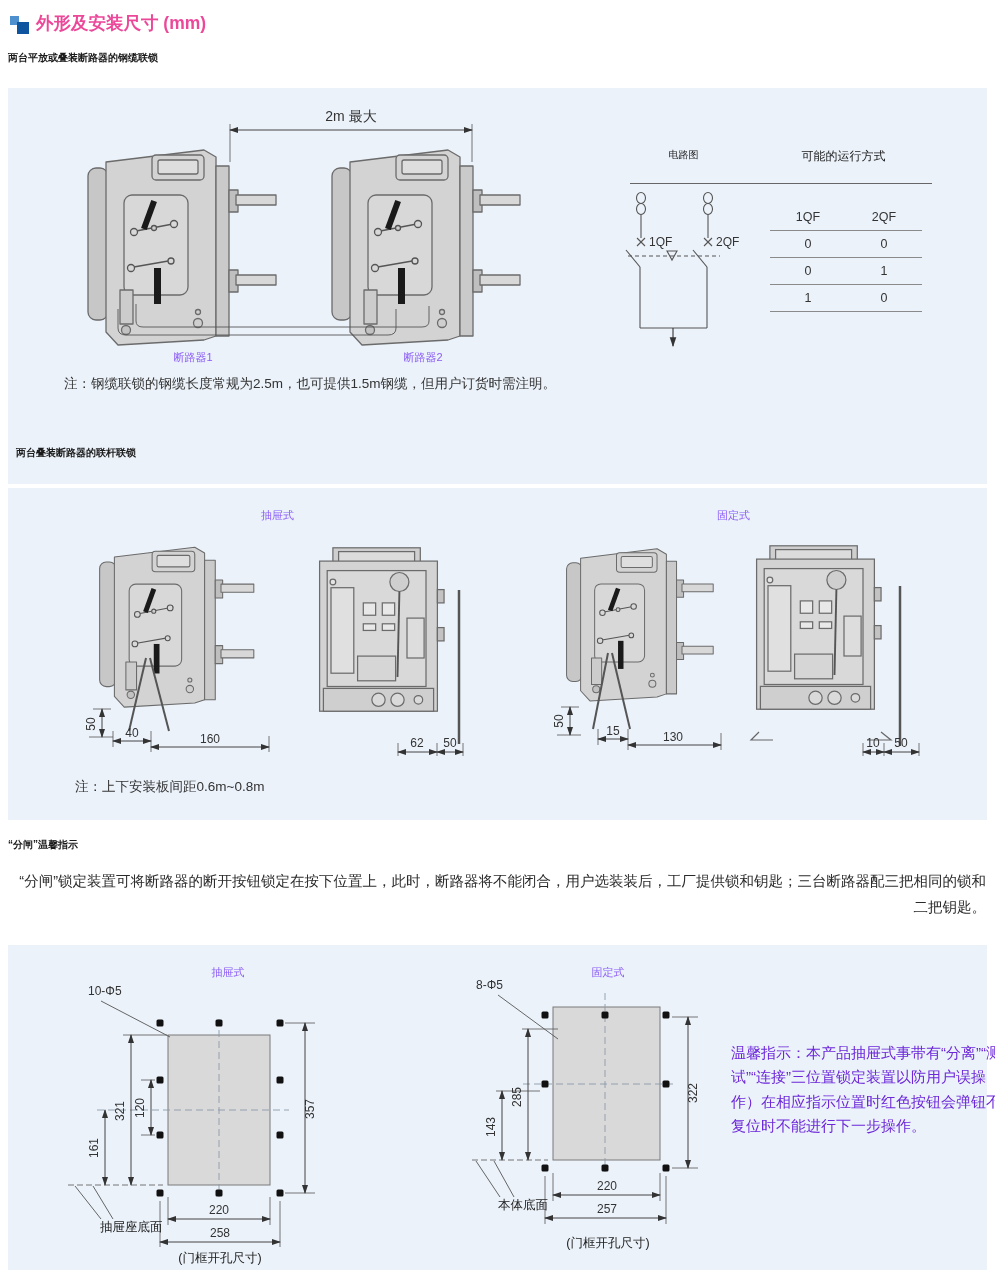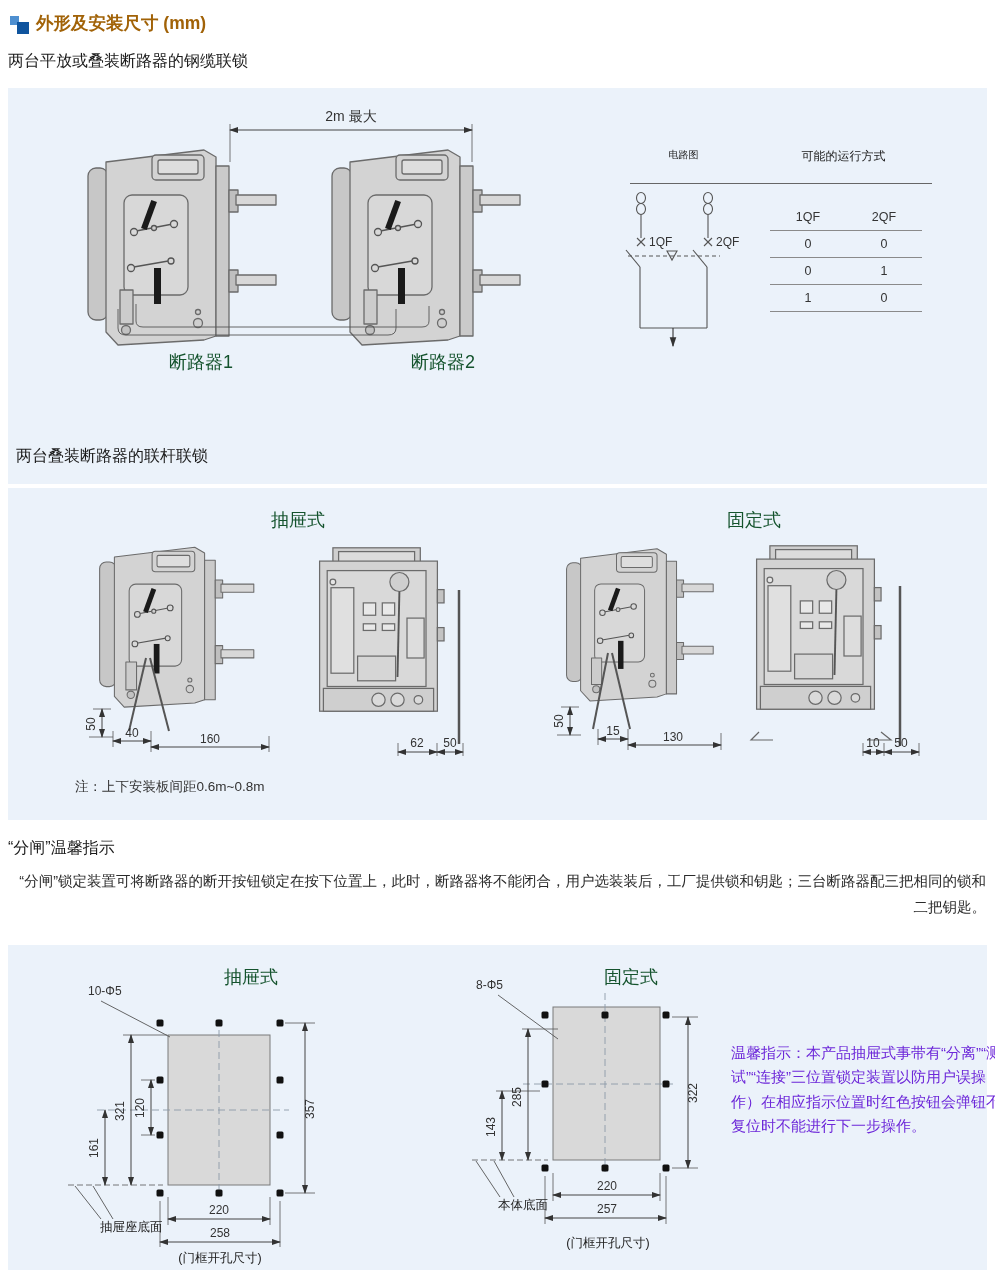--- a/index.html
+++ b/index.html
@@ -3,24 +3,24 @@
 <meta charset="utf-8">
 <style>
   html,body{margin:0;padding:0;}
   body{
     width:995px;height:1274px;position:relative;background:#ffffff;
     font-family:"Liberation Sans","DejaVu Sans",sans-serif;color:#222;
     overflow:hidden;
   }
   .abs{position:absolute;}
   .panel{position:absolute;left:8px;width:979px;background:#ebf2fa;}
-  .title{font-size:17.5px;font-weight:bold;color:#a16207;}
-  .h2{font-size:16px;font-weight:normal;color:#1a1a1a;}
+  .title{font-size:17.5px;font-weight:bold;color:#ec4899;}
+  .h2{font-size:10px;font-weight:bold;color:#1a1a1a;}
   .note{font-size:13.5px;color:#333;}
-  .drawlabel{font-size:18px;color:#14532d;text-align:right;}
+  .drawlabel{font-size:11px;color:#8b5cf6;text-align:center;}
   .para{font-size:14.5px;line-height:1.8;color:#2a2a2a;text-align:right;}
   .tip{font-size:15px;line-height:1.62;color:#6d28d9;margin-left:16px;}
   .ruleline{border-top:1px solid #666;height:0;}
   
   .ops{position:absolute;}
   .ops-row{display:flex;height:26px;align-items:center;border-bottom:1px solid #8a8a8a;}
   .ops-row span{flex:1;text-align:center;font-size:12.5px;color:#333;}
   
   svg text{font-family:"Liberation Sans","DejaVu Sans",sans-serif;fill:#333;}
   .dimt{font-size:12px;}
@@ -112,21 +112,22 @@
     <path class="leader" d="M66,205 L66,224 Q66,231 74,231 L336,231 Q344,231 344,224 L344,205"></path>
     <path class="leader" d="M84,200 L84,217 Q84,223 91,223 L370,223 Q377,223 377,217 L377,202"></path>
 
     <line class="tick" x1="178" y1="20" x2="178" y2="58"></line>
     <line class="tick" x1="420" y1="20" x2="420" y2="58"></line>
     <line class="dim" x1="178" y1="26" x2="420" y2="26" marker-start="url(#mS)" marker-end="url(#mS)"></line>
     <text class="dimt" x="299" y="17" text-anchor="middle" style="font-size:14px">2m 最大</text>
   </svg>
 
   <div class="abs drawlabel" style="left:145px;top:262px;width:80px">断路器1</div>
-  <div class="abs drawlabel" style="left:387px;top:262px;width:80px">断路器2</div>
+  <div class="abs drawlabel" style="left:375px;top:262px;width:80px">断路器2</div>
+  <div class="abs note" style="left:56px;top:287px">注：钢缆联锁的钢缆长度常规为2.5m，也可提供1.5m钢缆，但用户订货时需注明。</div>
 
   <div class="abs h2" style="left:628px;top:60px;width:95px;text-align:center;font-weight:normal;font-size:10px">电路图</div>
   <div class="abs h2" style="left:748px;top:60px;width:175px;text-align:center;font-weight:normal;font-size:12px">可能的运行方式</div>
   <div class="abs ruleline" style="left:622px;top:95px;width:302px"></div>
 
   <svg class="abs" style="left:612px;top:100px" width="125" height="175" viewBox="0 0 125 175">
     <defs>
       <marker id="mQ" markerWidth="9" markerHeight="7" refX="8" refY="3" orient="auto" viewBox="0 0 9 6">
           <path d="M0,0L9,3L0,6Z" fill="#333"></path>
         </marker>

